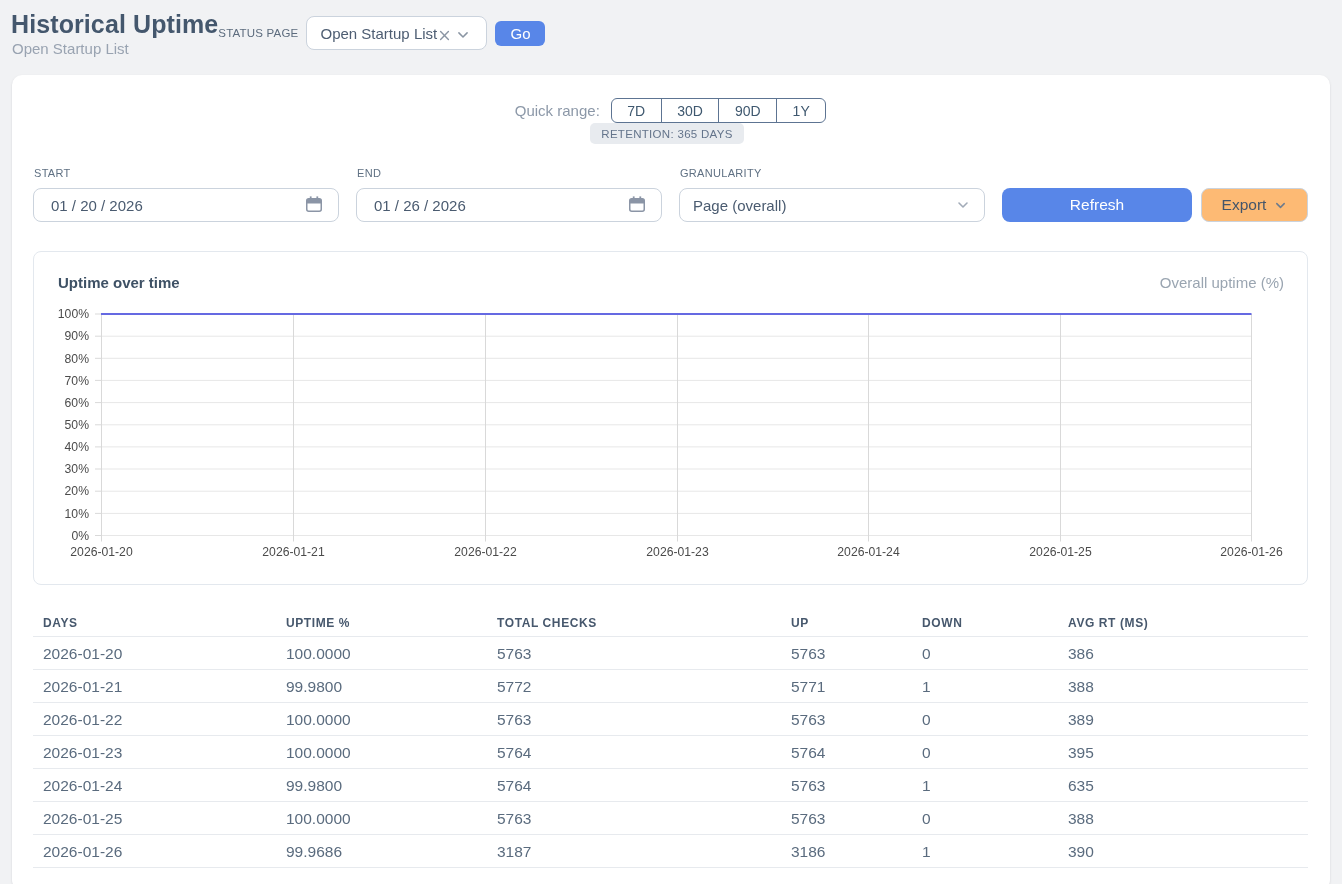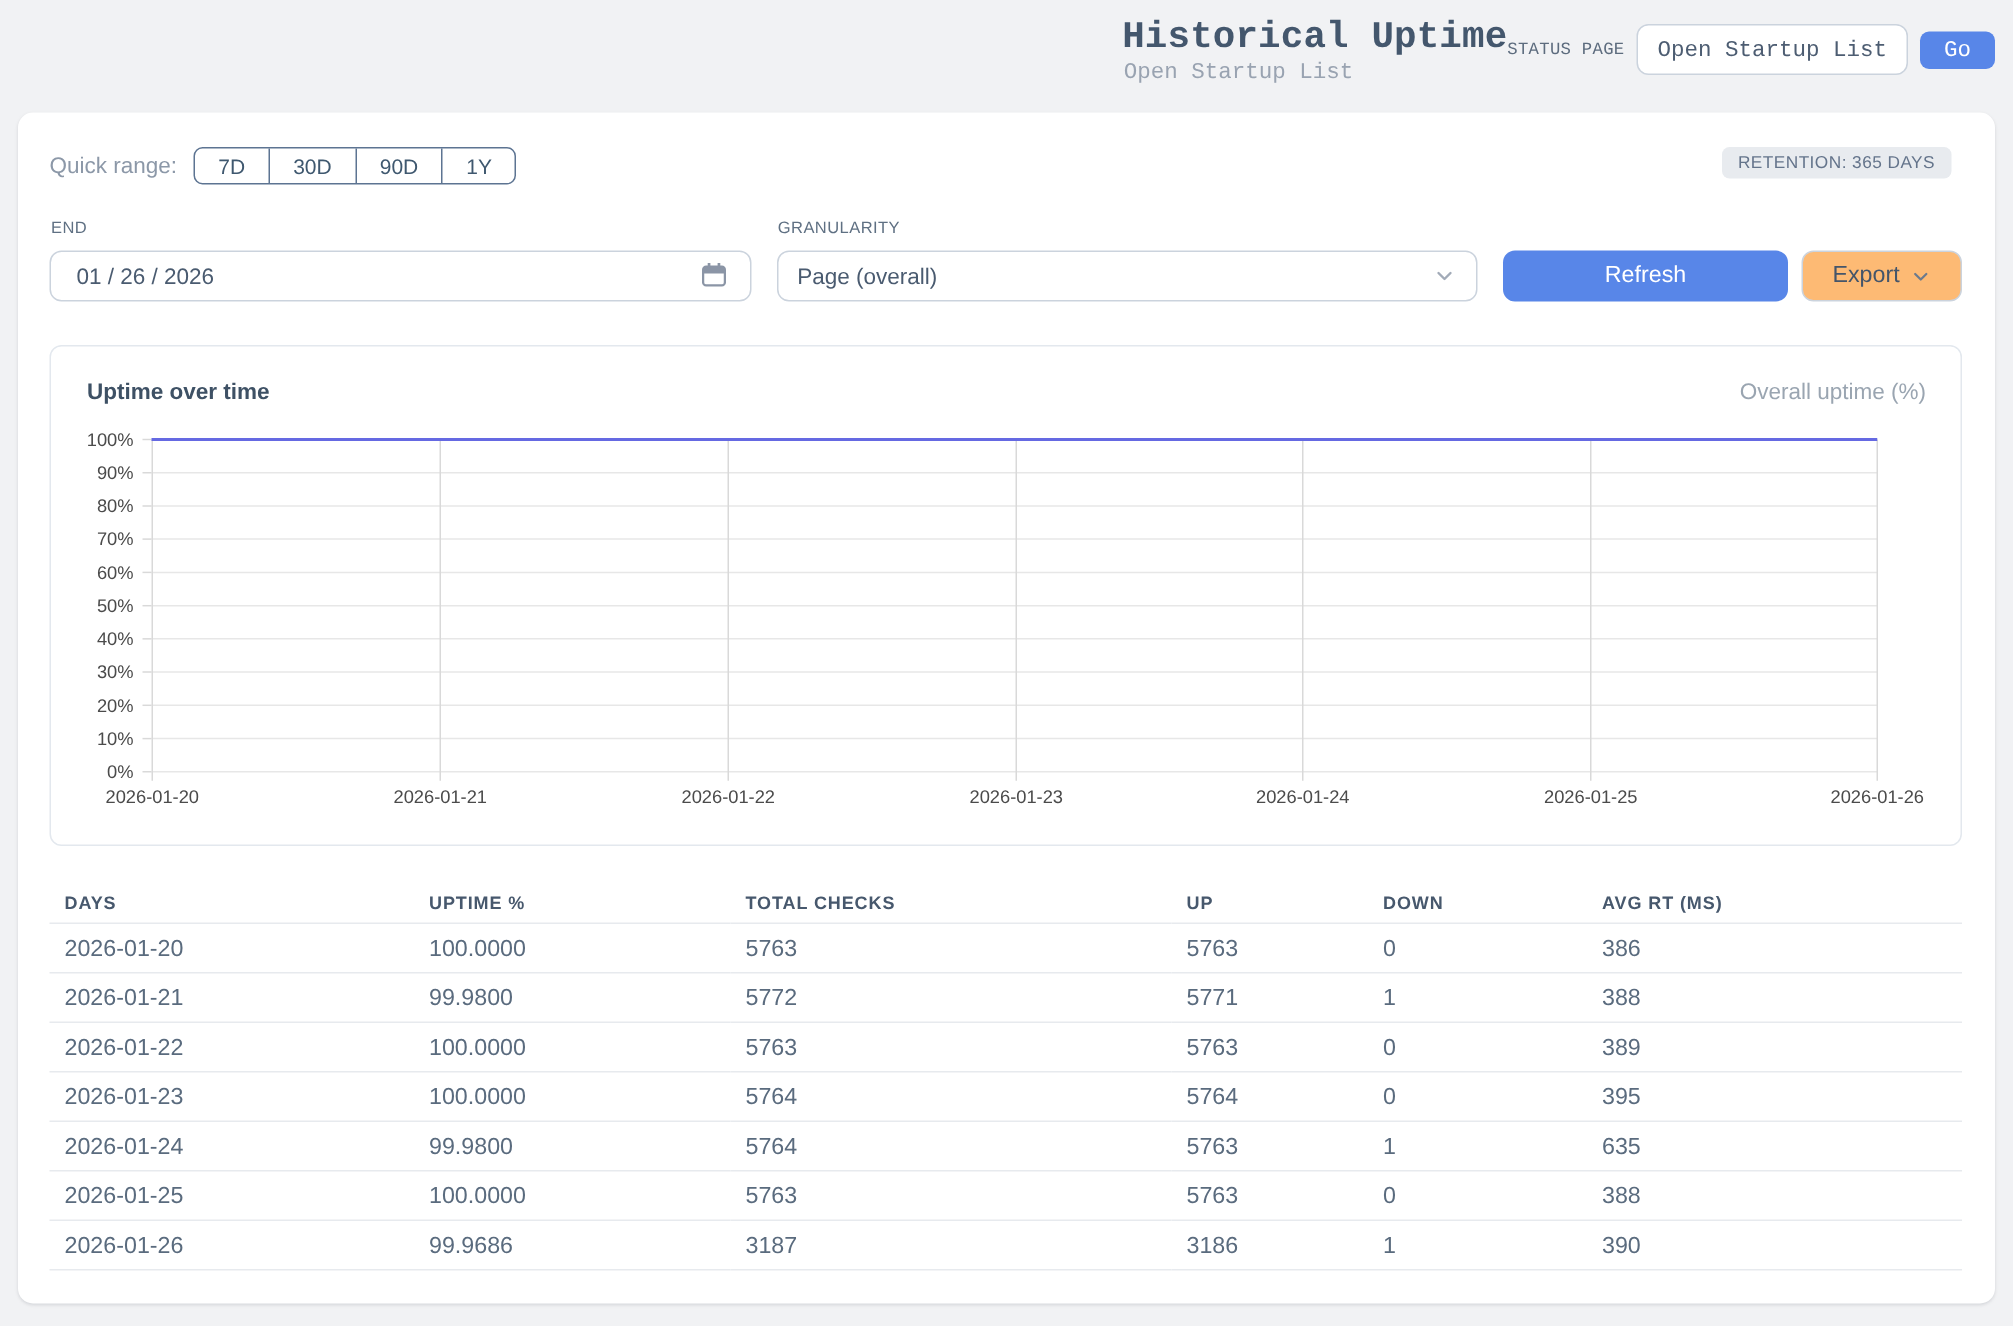--- a/index.html
+++ b/index.html
@@ -3,35 +3,35 @@
 <meta charset="utf-8">
 <style>
 * { box-sizing: border-box; }
 html,body { margin:0; padding:0; }
 body {
   background:#f1f2f4;
   font-family:"Liberation Sans", sans-serif;
   width:1342px; height:884px; overflow:hidden;
   color:#44576d;
 }
-.header { display:flex; justify-content:flex-end; align-items:flex-start; padding:10px 12px 0 11px; height:65px;font-family:Liberation Mono, monospace; }
+.header { display:flex; justify-content:flex-start; align-items:flex-start; padding:10px 12px 0 11px; height:65px; }
 h1 { margin:0; font-size:25px; font-weight:bold; color:#44576d; letter-spacing:0.1px; }
 .sub { margin:1px 0 0 1px; font-size:15px; color:#99a3b1; }
 .hdr-right { display:flex; align-items:center; gap:8px; margin-top:6px; }
 .sp-label { font-size:11.5px; letter-spacing:0.2px; color:#5d6c7e; }
 .select1 { width:181px; height:34px; background:#fff; border:1px solid #cbd3dd; border-radius:8px;
   display:flex; align-items:center; padding:0 12px 0 13px; }
 .select1 .txt { font-size:15px; color:#4d5d72; white-space:nowrap; }
 .select1 .x { margin:5px 0 0 2px; }
 .select1 .chev { margin:4px 0 0 5px; }
 .go { width:50px; height:25px; background:#5886e8; border-radius:6px; color:#fff; font-size:15px;
   display:flex; align-items:center; justify-content:center; }
 .card { margin:10px 12px 0; background:#fff; border-radius:10px; padding:23px 22px 22px 21px;
   box-shadow:0 1px 2px rgba(16,24,40,.05), 0 1px 3px rgba(16,24,40,.08); }
-.row1 { display:flex; justify-content:space-between; align-items:flex-start; }
+.row1 { display:flex; justify-content:space-between; align-items:center;flex-direction:column; }
 .qwrap { display:flex; align-items:center; }
 .qlabel { font-size:15px; color:#8c98a8; margin-right:11px; }
 .seg { display:inline-flex; border:1px solid #5d7492; border-radius:6px; height:25px; }
 .seg > div { padding:0 15.5px; display:flex; align-items:center; font-size:14px; color:#3f586f; border-left:1px solid #5d7492; }
 .seg > div:first-child { border-left:none; }
 .badge { background:#e8ebef; border-radius:5px; height:21px; display:flex; align-items:center;
   padding:0 11px; font-size:11.5px; letter-spacing:0.3px; color:#64748b; margin-right:7px; }
 .form-row { display:flex; align-items:flex-end; gap:17px; margin-top:23px; }
 .field { flex:1; }
 .field label { display:block; font-size:11px; letter-spacing:0.3px; color:#5f7083; margin:0 0 9px 1px; }
@@ -86,20 +86,34 @@
           <div>30D</div>
           <div>90D</div>
           <div>1Y</div>
         </div>
     </div>
     <div class="badge">RETENTION: 365 DAYS</div>
   </div>
 
   <div class="form-row">
     <div class="field">
+      <label>START</label>
+      <div class="datebox">
+          <span>01 / 20 / 2026</span>
+        <svg width="16" height="17" viewBox="0 0 16 17" style="margin-top:-2px">
+            <g stroke="#8b95a6" fill="none">
+              <rect x="0.75" y="2.75" width="14.5" height="12.5" rx="2" stroke-width="1.5"></rect>
+              <path d="M0.75 7.4 H15.25 V4.75 A2 2 0 0 0 13.25 2.75 H2.75 A2 2 0 0 0 0.75 4.75 Z" fill="#8b95a6" stroke="none"></path>
+              <line x1="4.7" y1="0.4" x2="4.7" y2="3.2" stroke-width="1.8"></line>
+              <line x1="11.3" y1="0.4" x2="11.3" y2="3.2" stroke-width="1.8"></line>
+            </g>
+          </svg>
+      </div>
+    </div>
+    <div class="field">
       <label>END</label>
       <div class="datebox">
           <span>01 / 26 / 2026</span>
         <svg width="16" height="17" viewBox="0 0 16 17" style="margin-top:-2px">
             <g stroke="#8b95a6" fill="none">
               <rect x="0.75" y="2.75" width="14.5" height="12.5" rx="2" stroke-width="1.5"></rect>
               <path d="M0.75 7.4 H15.25 V4.75 A2 2 0 0 0 13.25 2.75 H2.75 A2 2 0 0 0 0.75 4.75 Z" fill="#8b95a6" stroke="none"></path>
               <line x1="4.7" y1="0.4" x2="4.7" y2="3.2" stroke-width="1.8"></line>
               <line x1="11.3" y1="0.4" x2="11.3" y2="3.2" stroke-width="1.8"></line>
             </g>

